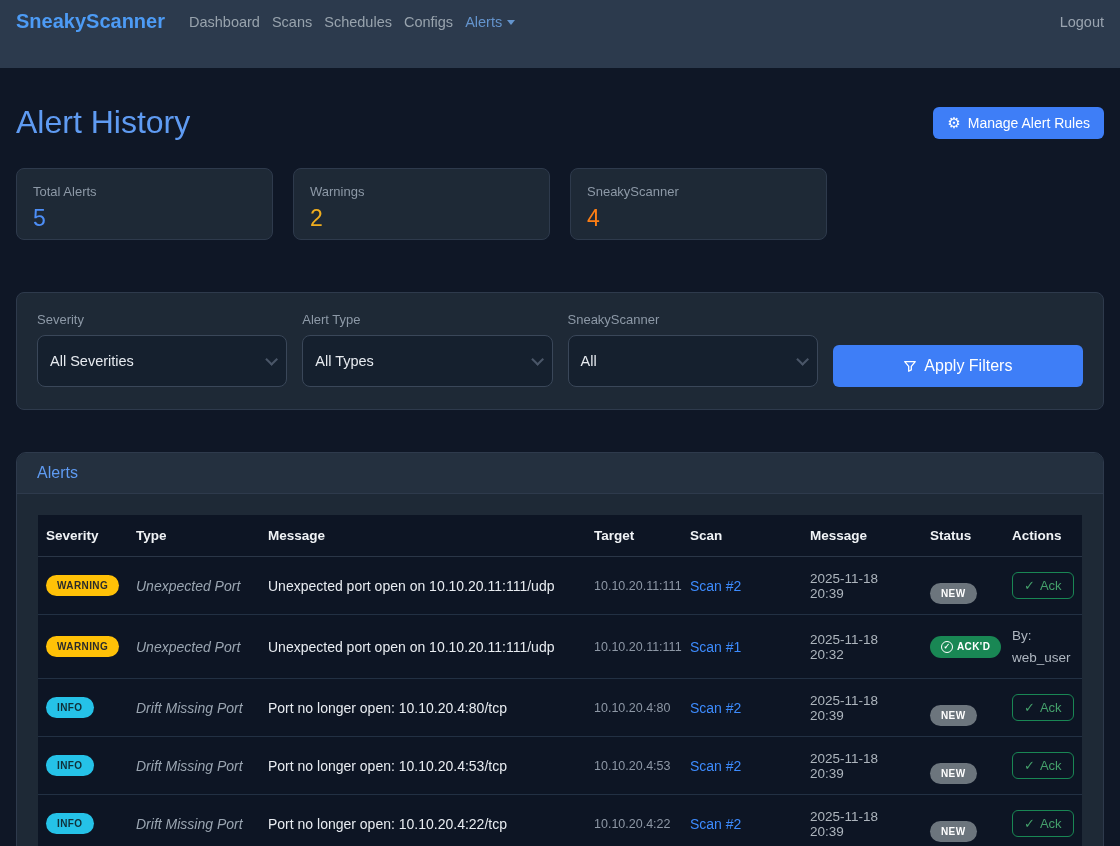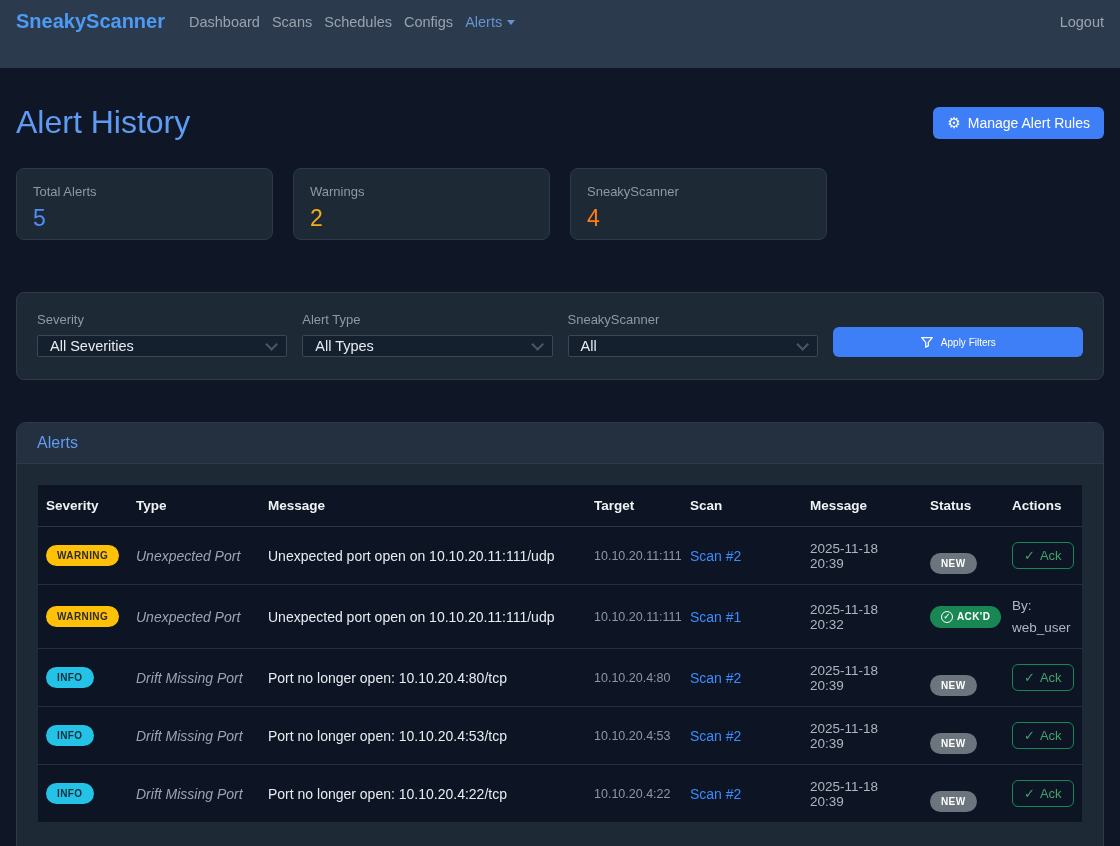--- a/index.html
+++ b/index.html
@@ -55,30 +55,30 @@
 
   
   .filter-card {
     background:#1e2936; border:1px solid #2e3a4c; border-radius:8px;
     margin-top:52px; padding:19px 20px 22px 20px;
     display:grid; grid-template-columns:1fr 1fr 1fr 1fr; gap:15px;
   }
   .filter-group { display:flex; flex-direction:column; }
   .filter-label { color:#8d99a7; font-size:13px; margin-bottom:8px; }
   .select {
-    height:22px; background:#15202e; border:1px solid #3a4759; border-radius:2px;
+    height:52px; background:#15202e; border:1px solid #3a4759; border-radius:8px;
     color:#e7ebf0; font-size:14.5px; padding:0 12px;
     display:flex; align-items:center; justify-content:space-between; cursor:pointer;
   }
   .chevron {
     width:9px; height:9px; border-right:2px solid #4a5668; border-bottom:2px solid #4a5668;
     transform:rotate(45deg) translateY(-3px);
   }
   .filter-btn-col { display:flex; flex-direction:column; justify-content:flex-end; }
-  .btn-apply { justify-content:center; height:30px; width:100%; font-size:10px; }
+  .btn-apply { justify-content:center; height:42px; width:100%; font-size:16px; }
 
   
   .alerts-card {
     background:#1e2936; border:1px solid #2e3a4c; border-radius:10px;
     margin-top:42px; overflow:hidden;
   }
   .alerts-header {
     background:#24303f; border-bottom:1px solid #2e3a4c;
     padding:11px 20px; color:#5f9bf2; font-size:16px;
   }

